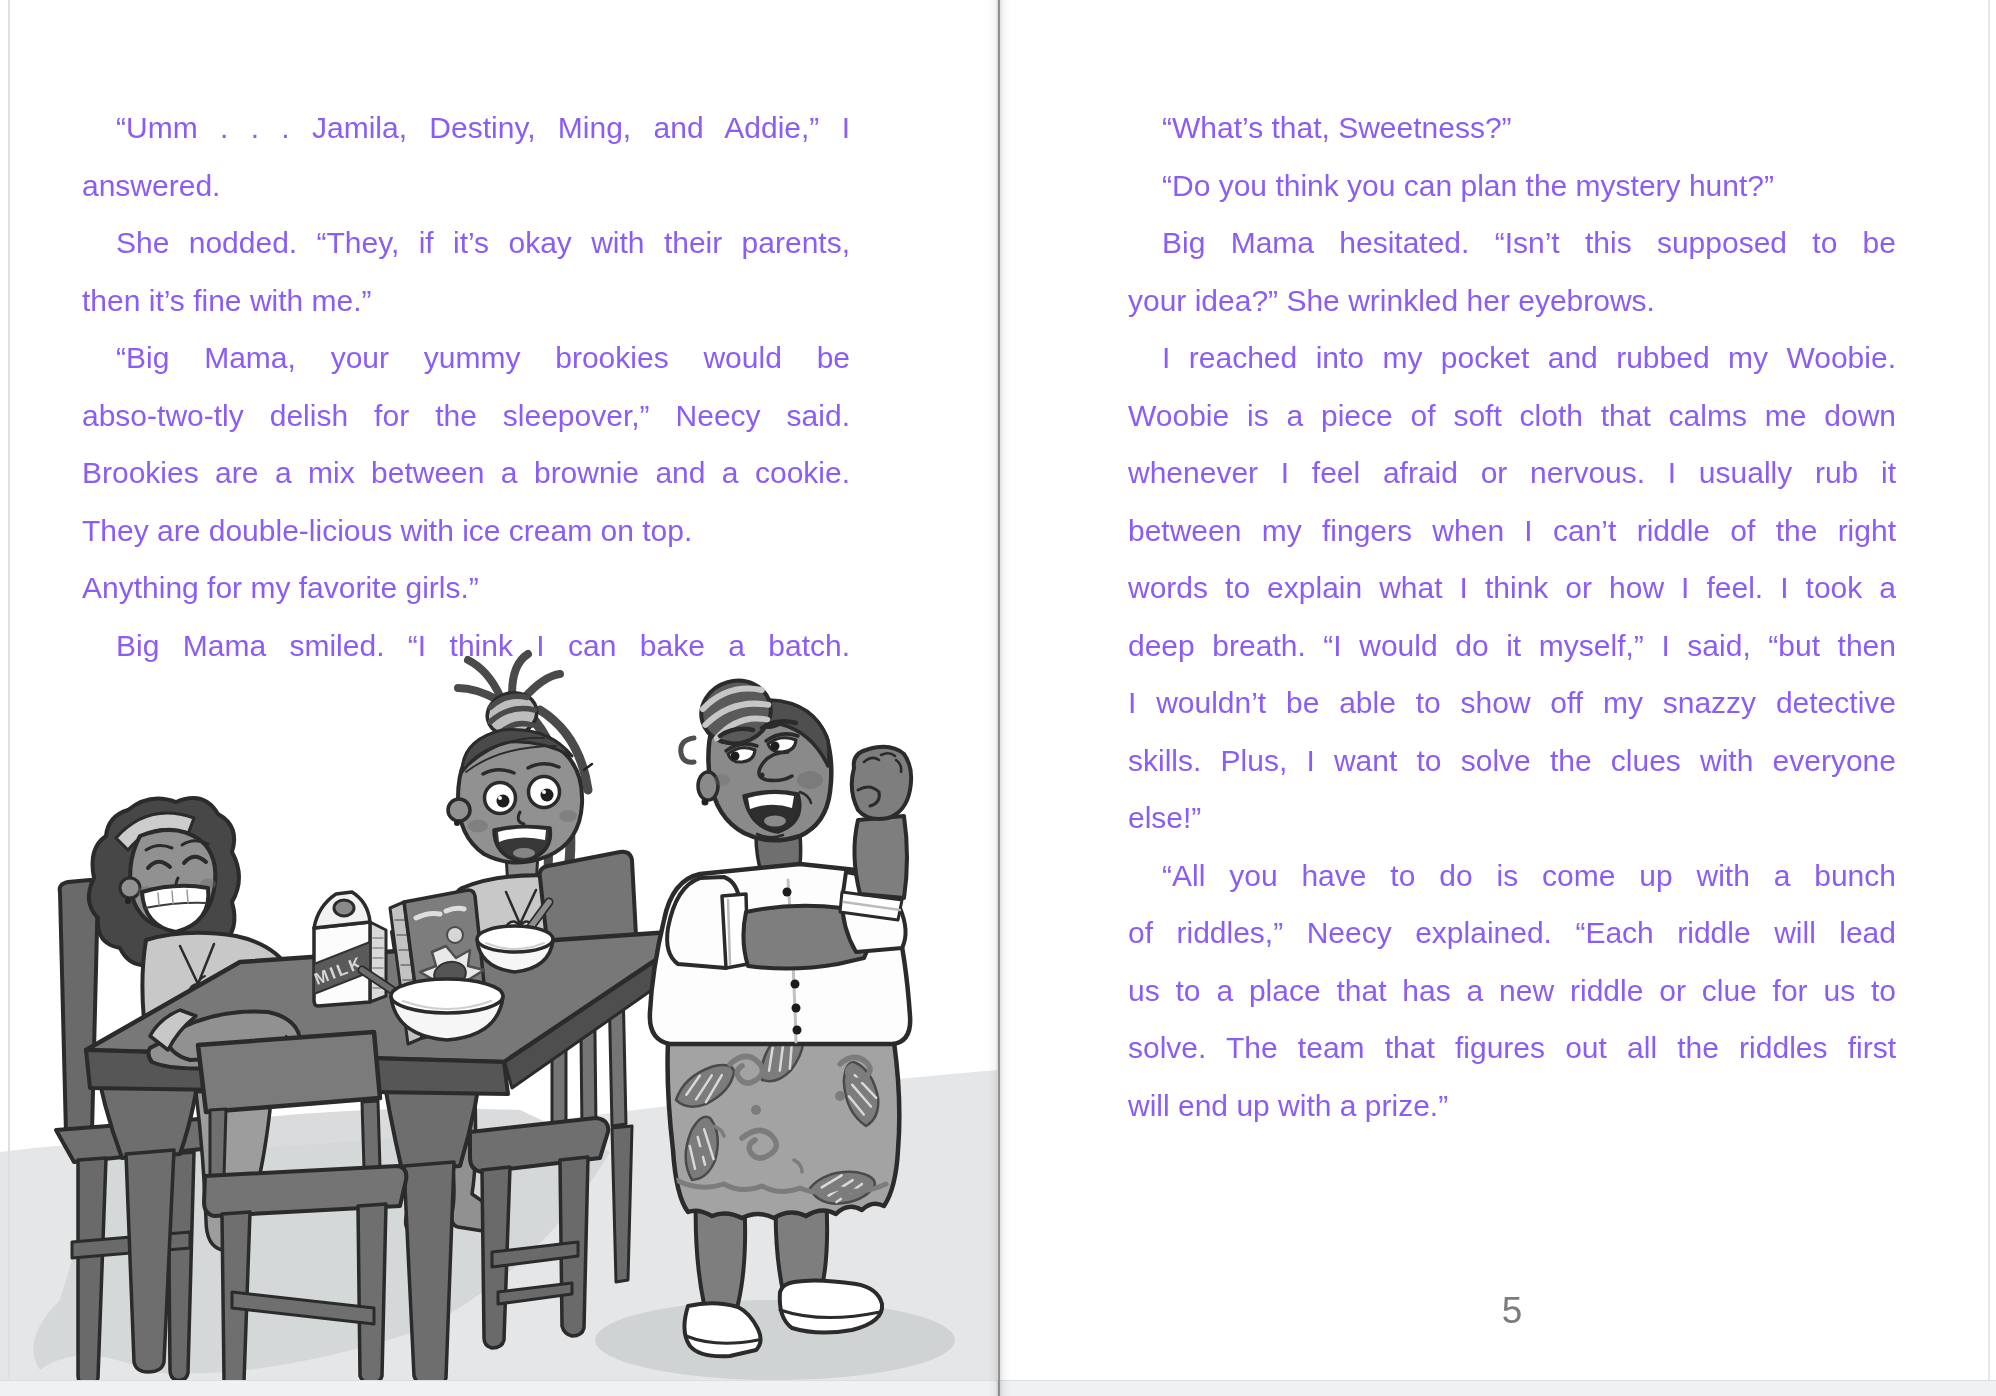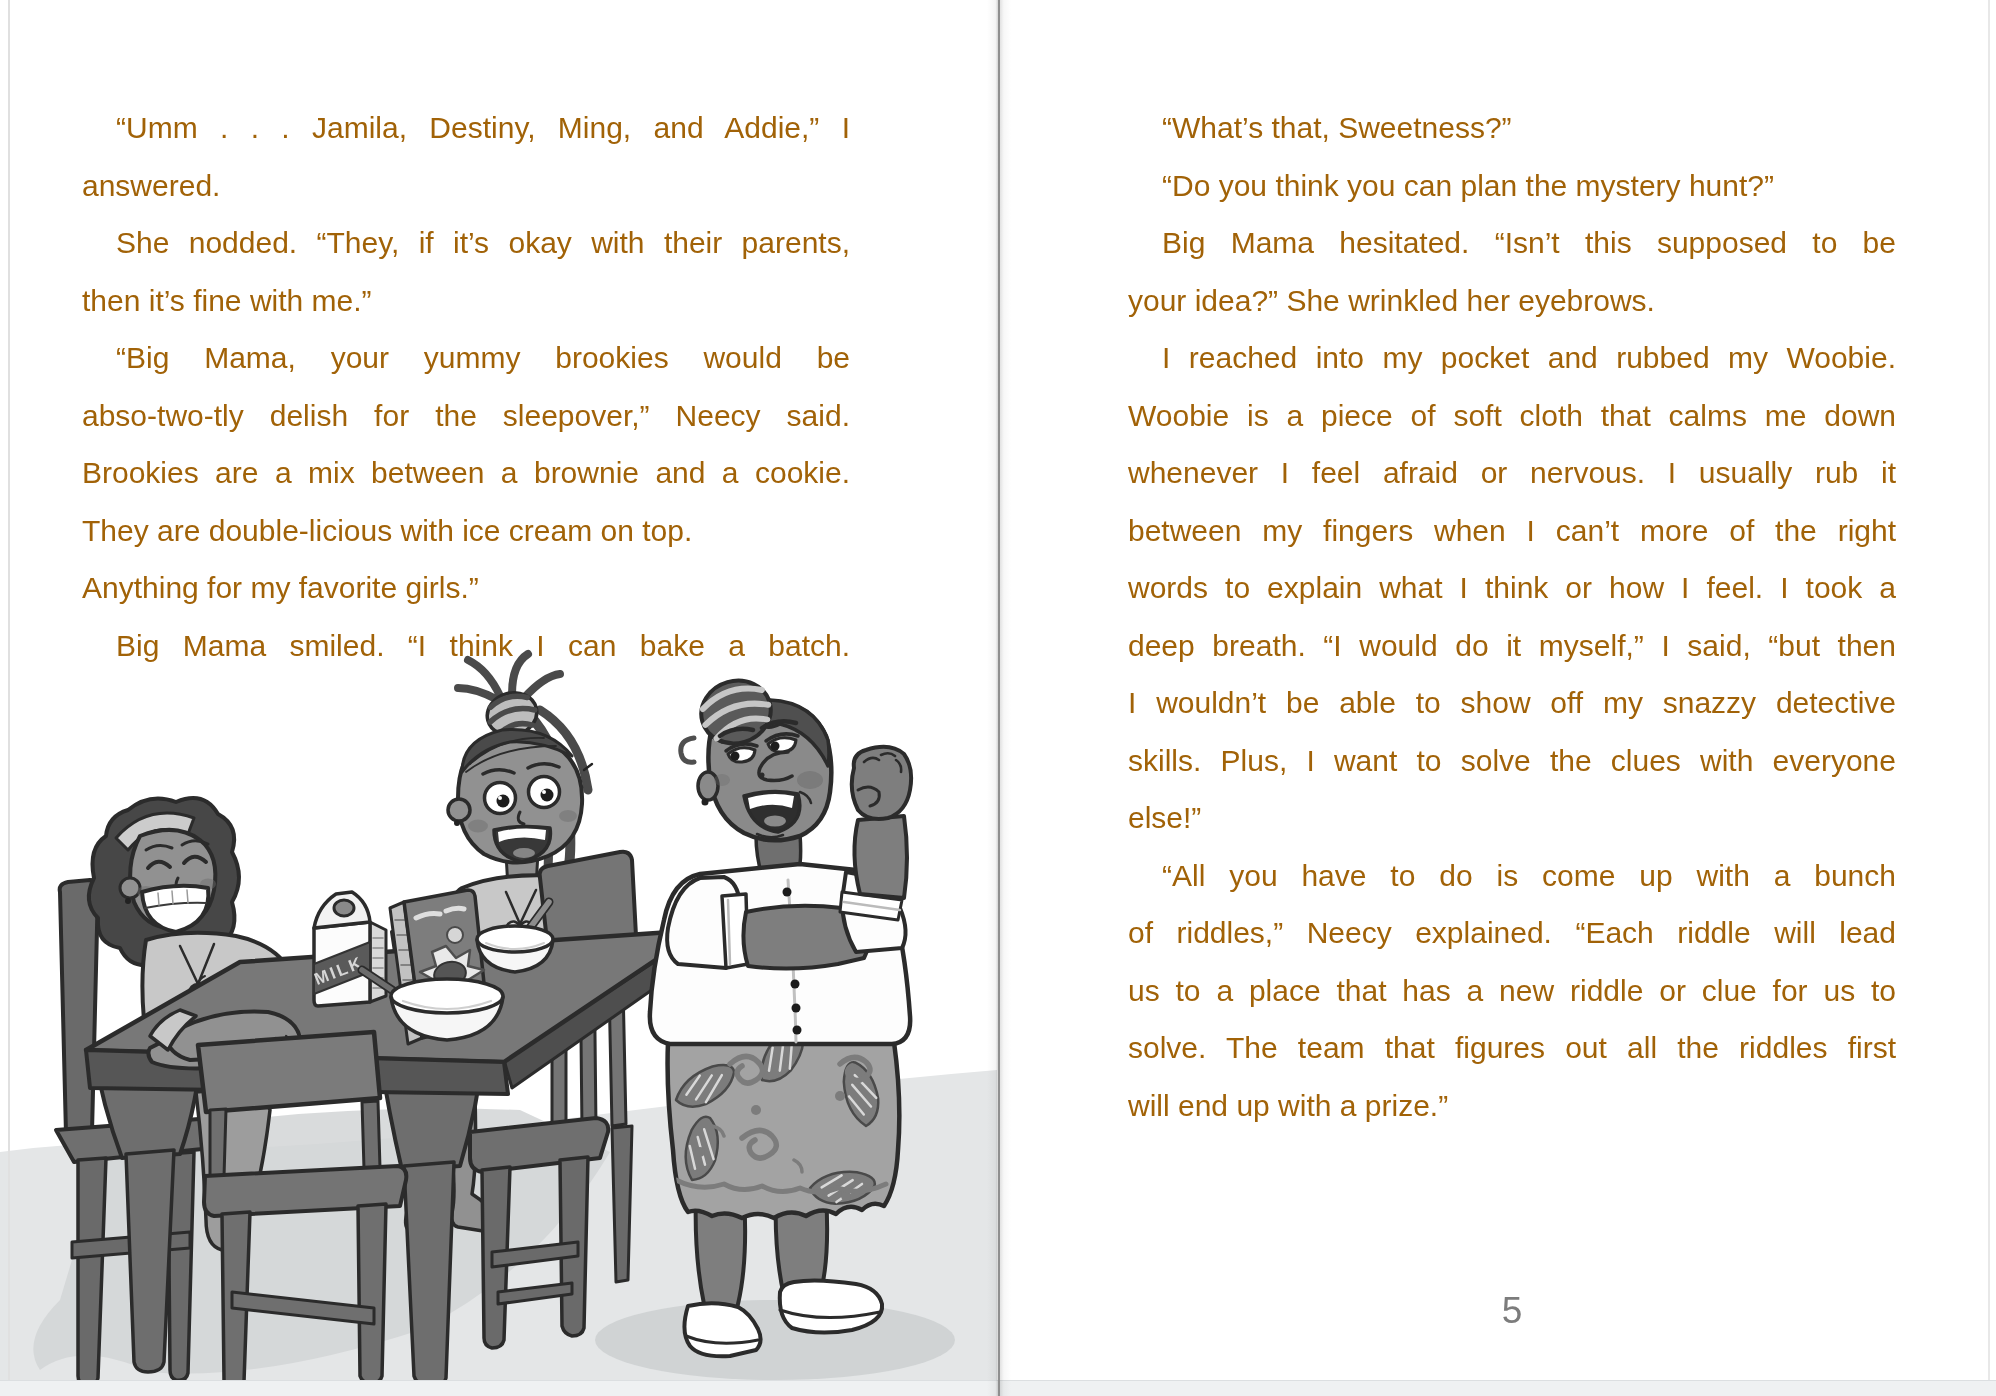--- a/index.html
+++ b/index.html
@@ -2,21 +2,21 @@
 <html><head>
 <meta charset="utf-8">
 <style>
   html,body{margin:0;padding:0;background:#ffffff;}
   .spread{position:relative;width:1996px;height:1396px;background:#fdfdfd;overflow:hidden;
           font-family:"Liberation Sans","DejaVu Sans",sans-serif;}
   .page{position:absolute;top:0;height:1396px;background:#fff;}
   .page-left{left:0;width:997px;}
   .page-right{left:999px;width:997px;}
   .text-col{position:absolute;top:99px;width:768px;font-size:30px;line-height:57.5px;
-            color:#a16207;font-weight:400;}
+            color:#8b5cf6;font-weight:400;}
   .para{margin:0;}
   .line{height:57.5px;text-align:justify;text-align-last:justify;overflow:hidden;}
   .line.last{text-align-last:left;}
   .line.first{padding-left:34px;}
   .page-number{position:absolute;left:129px;width:768px;top:1290px;text-align:center;
                font-size:37px;color:#7c7c7c;}
   .illustration{position:absolute;left:0;top:640px;width:997px;height:756px;}
   .gutter{position:absolute;left:987px;top:0;width:24px;height:1396px;z-index:40;
           background:linear-gradient(to right,rgba(0,0,0,0) 0%,rgba(0,0,0,0.04) 35%,
           rgba(0,0,0,0.18) 48%,rgba(0,0,0,0.30) 50%,rgba(0,0,0,0.12) 53%,
@@ -322,21 +322,21 @@
           <div class="line first last">“Do you think you can plan the mystery hunt?”</div>
         </div>
         <div class="para">
           <div class="line first">Big Mama hesitated. “Isn’t this supposed to be</div>
           <div class="line last">your idea?” She wrinkled her eyebrows.</div>
         </div>
         <div class="para">
           <div class="line first">I reached into my pocket and rubbed my Woobie.</div>
           <div class="line">Woobie is a piece of soft cloth that calms me down</div>
           <div class="line">whenever I feel afraid or nervous. I usually rub it</div>
-          <div class="line">between my fingers when I can’t more of the right</div>
+          <div class="line">between my fingers when I can’t riddle of the right</div>
           <div class="line">words to explain what I think or how I feel. I took a</div>
           <div class="line">deep breath. “I would do it myself,” I said, “but then</div>
           <div class="line">I wouldn’t be able to show off my snazzy detective</div>
           <div class="line">skills. Plus, I want to solve the clues with everyone</div>
           <div class="line last">else!”</div>
         </div>
         <div class="para">
           <div class="line first">“All you have to do is come up with a bunch</div>
           <div class="line">of riddles,” Neecy explained. “Each riddle will lead</div>
           <div class="line">us to a place that has a new riddle or clue for us to</div>

